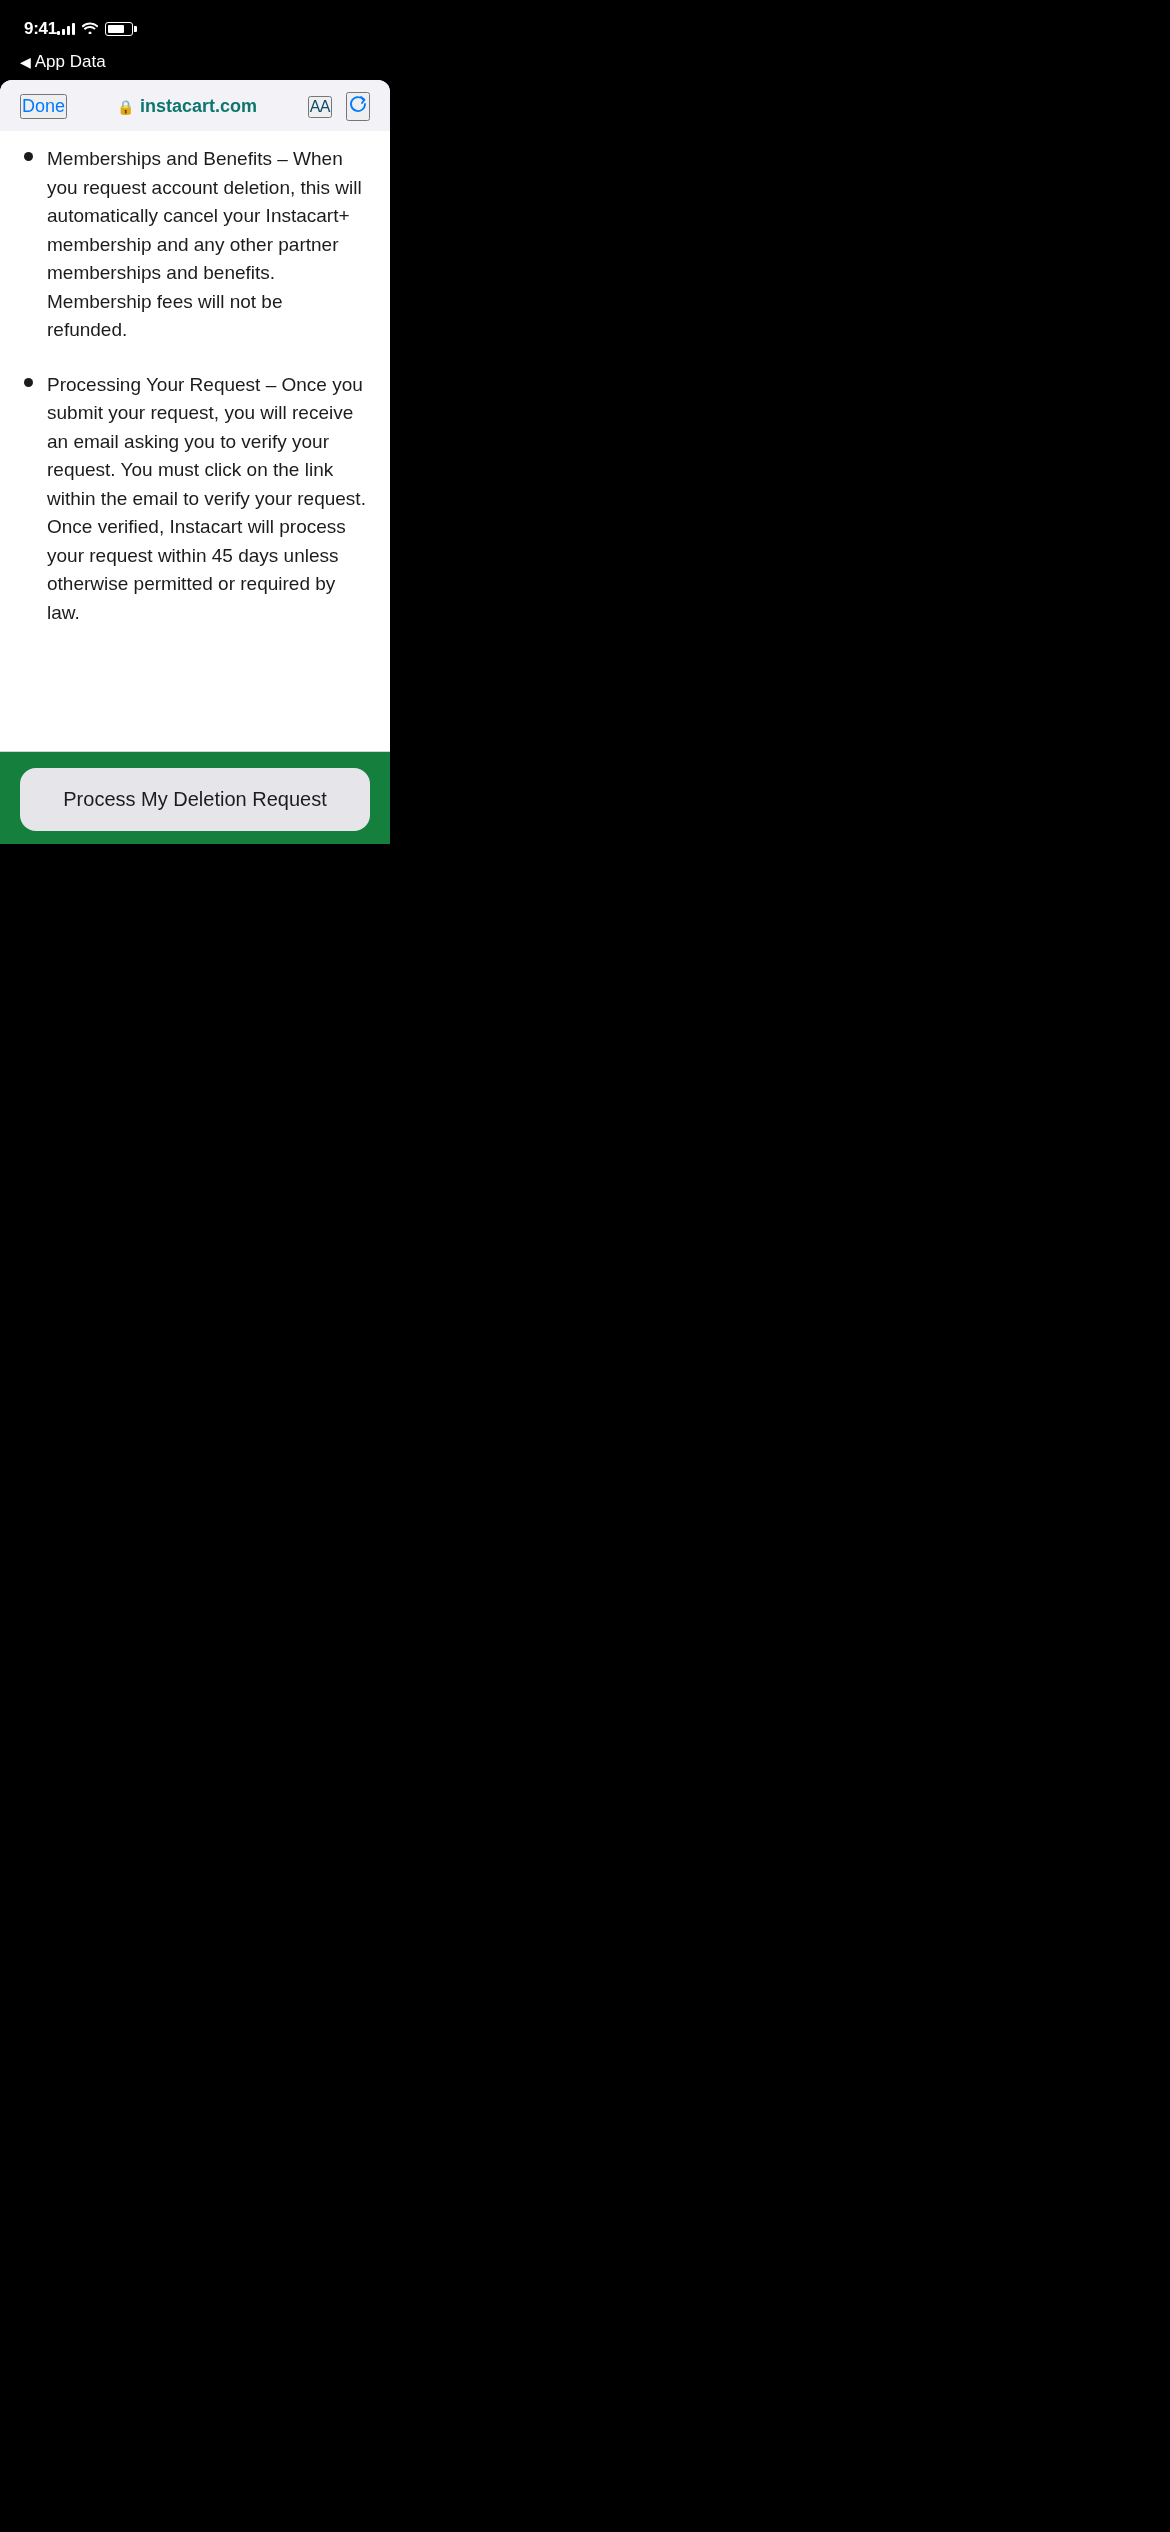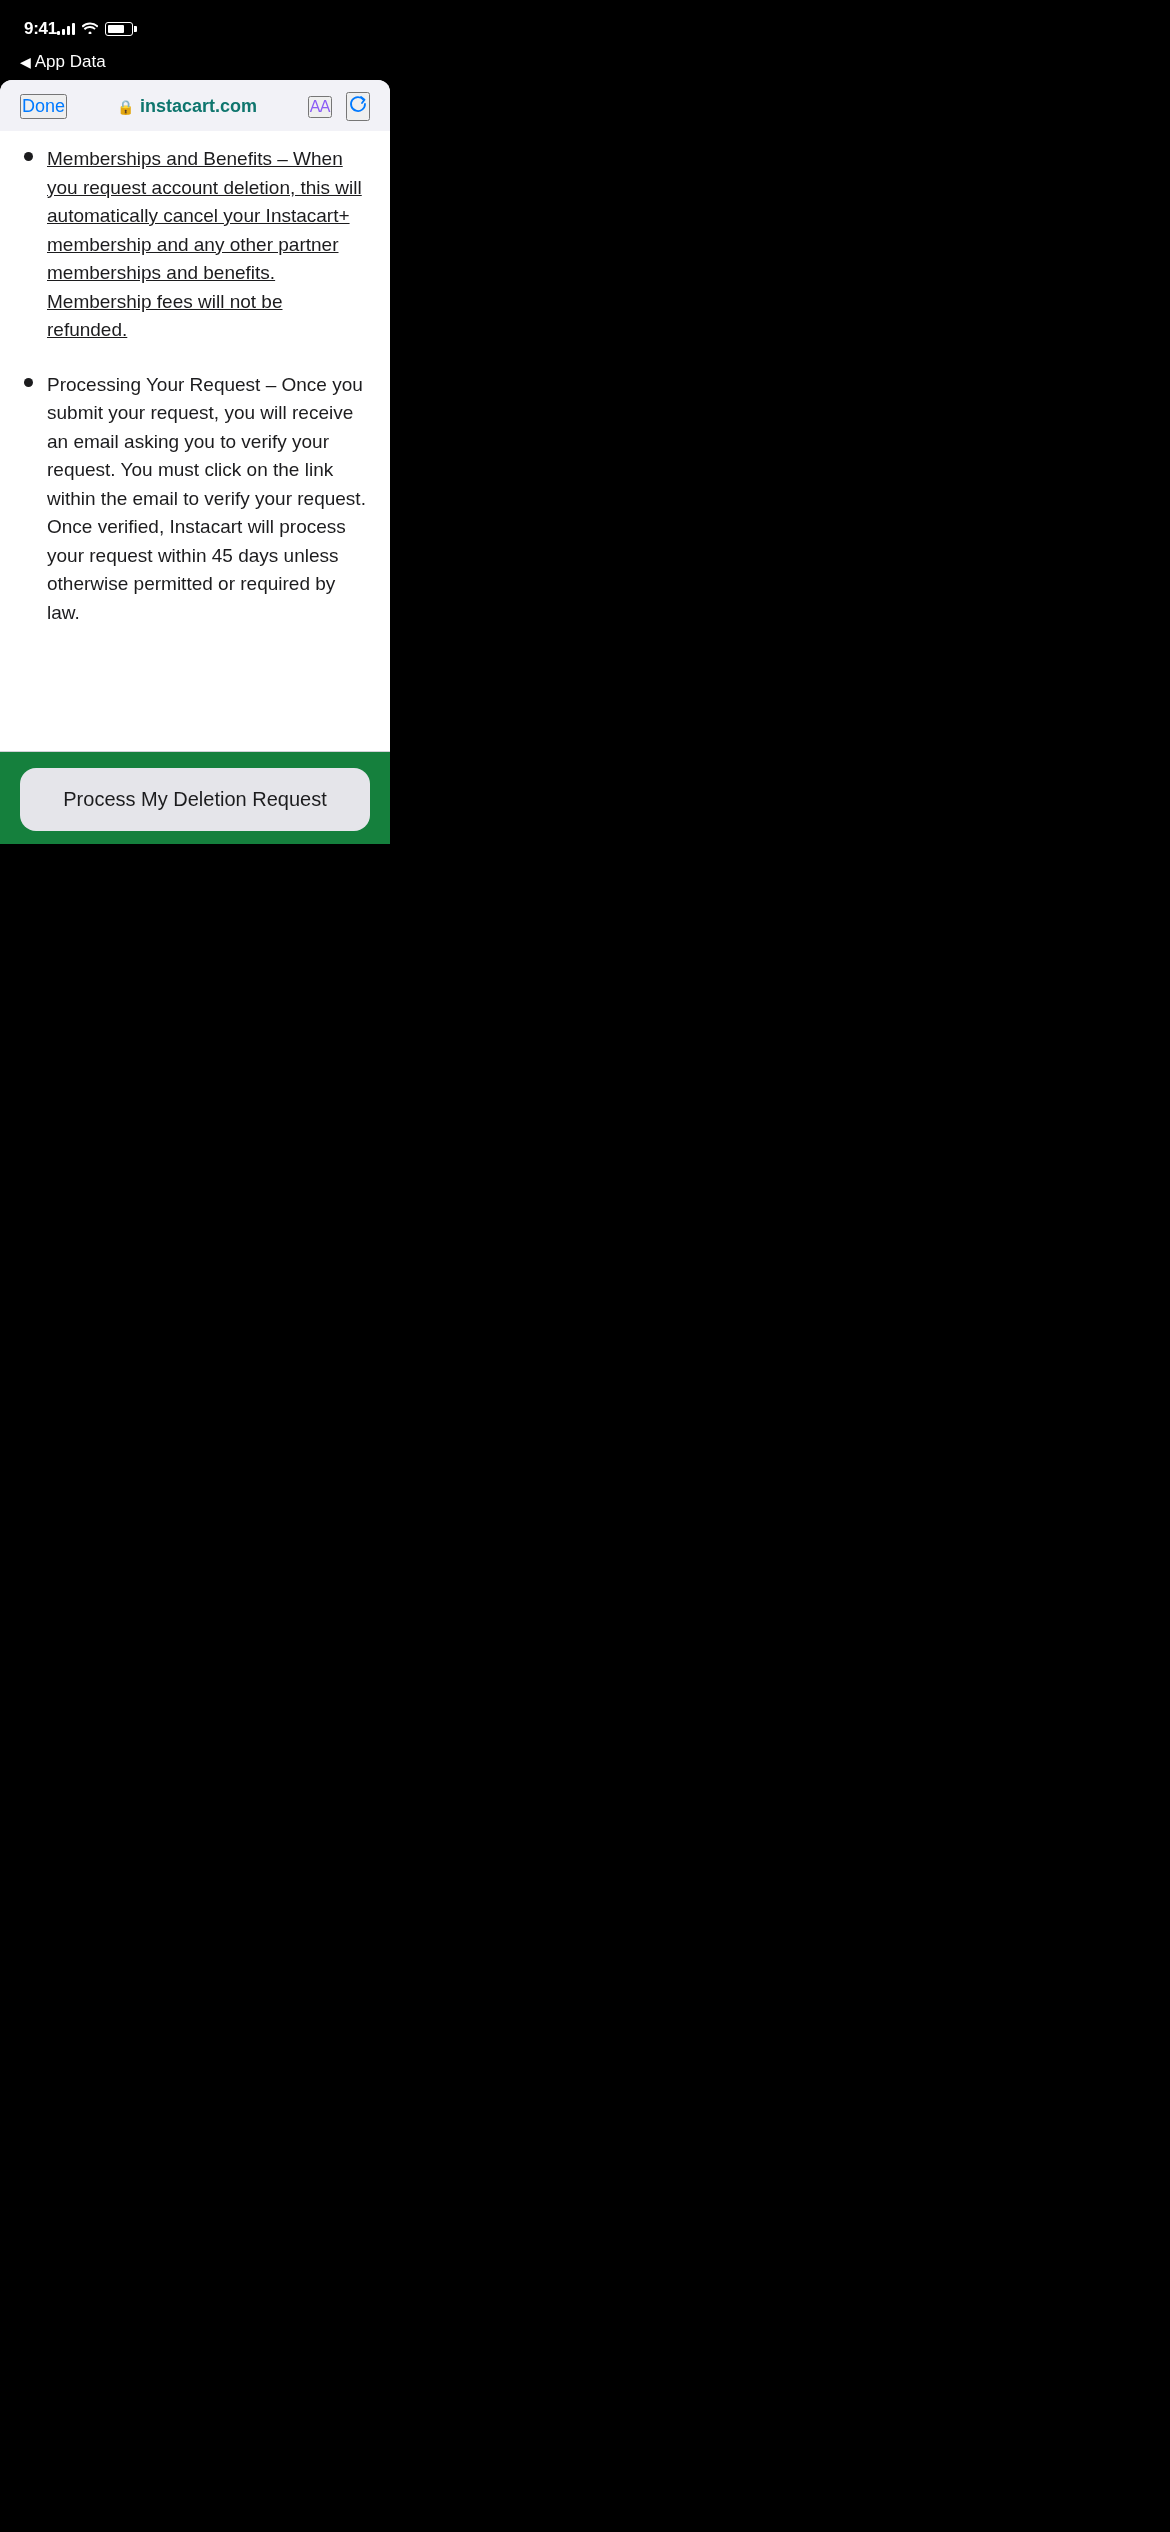--- a/index.html
+++ b/index.html
@@ -145,21 +145,21 @@
       font-weight: 600;
     }
 
     .browser-actions {
       display: flex;
       align-items: center;
       gap: 14px;
     }
 
     .aa-btn {
-      color: #8b5cf6;
+      color: #0c4a6e;
       font-size: 16px;
       font-weight: 500;
       letter-spacing: -0.5px;
     }
 
     .refresh-btn {
       color: #007aff;
       font-size: 20px;
     }
 
@@ -215,21 +215,20 @@
       border-radius: 50%;
       flex-shrink: 0;
       margin-top: 7px;
     }
 
     .partial-text {
       color: #1c1c1e;
       font-size: 19px;
       line-height: 1.5;
       flex: 1;
-      text-decoration: underline;
     }
 
     
     .button-area {
       background: #15803d;
       padding: 16px 20px 20px 20px;
       border-top: 1px solid #d1d1d6;
     }
 
     .deletion-btn {

